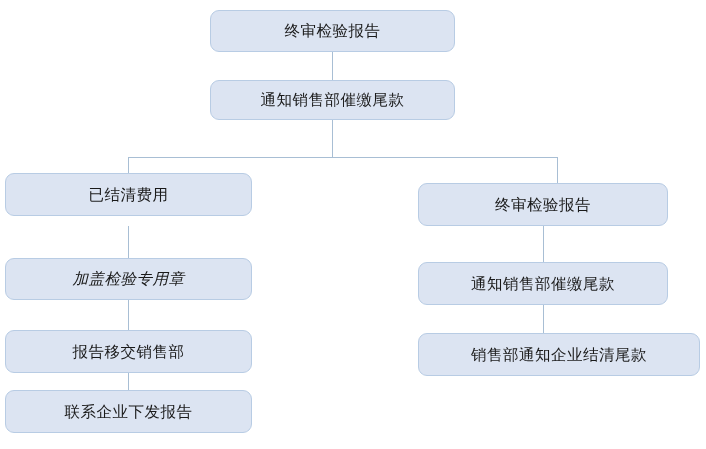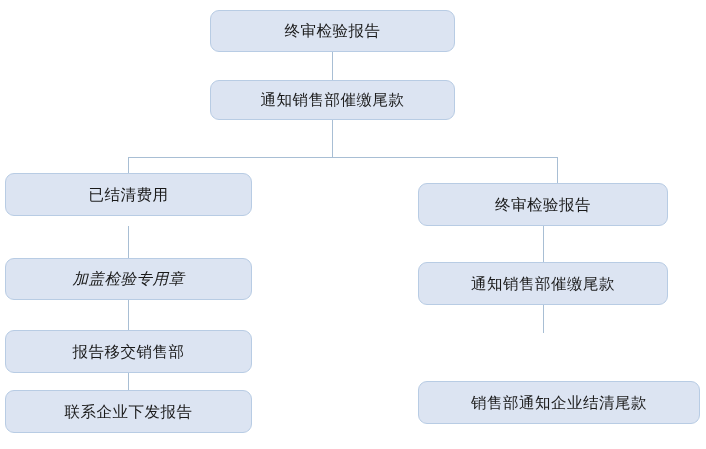--- a/index.html
+++ b/index.html
@@ -90,17 +90,17 @@
   </div>
 
   <div class="node" style="left:418px; top:183px; width:250px; height:43px;">
     <span class="node-label">终审检验报告</span>
   </div>
 
   <div class="node" style="left:418px; top:262px; width:250px; height:43px;">
     <span class="node-label">通知销售部催缴尾款</span>
   </div>
 
-  <div class="node" style="left:418px; top:333px; width:282px; height:43px;margin-top:48px;">
+  <div class="node" style="left:418px; top:333px; width:282px; height:43px;">
     <span class="node-label">销售部通知企业结清尾款</span>
   </div>
 
 </div>
 
 </body></html>

